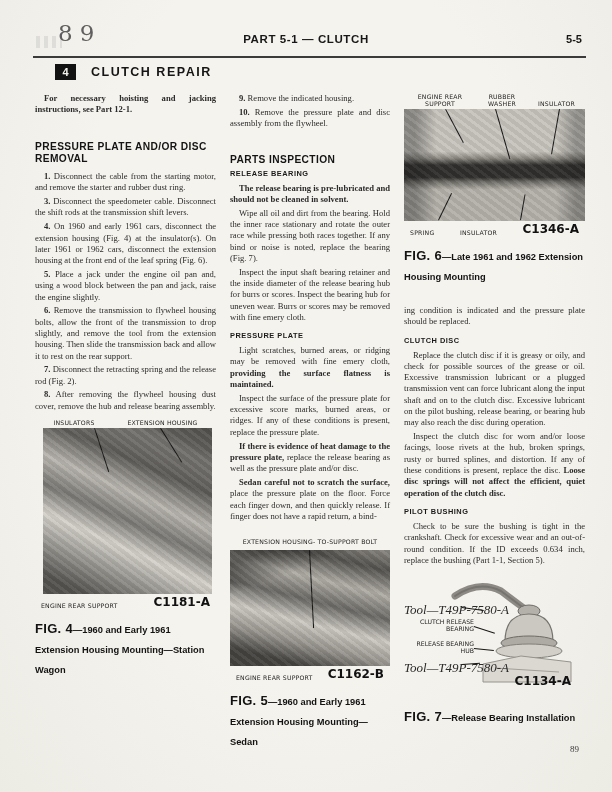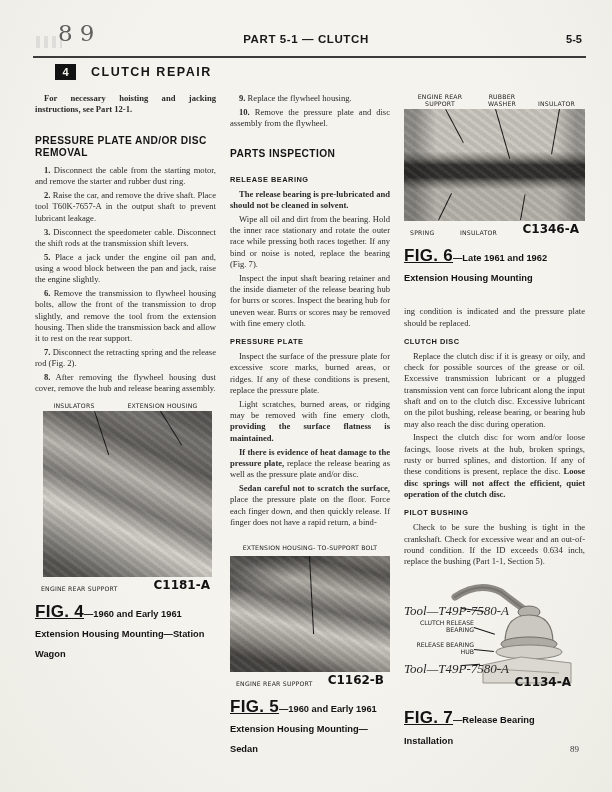--- a/index.html
+++ b/index.html
@@ -26,21 +26,21 @@
   
   .cols{position:absolute;left:35px;top:93px;right:27px;display:flex;}
   .col{width:181px;}
   .col.mid{width:160px;margin:0 14px;}
   .col.right{flex:1;}
   .p{font-size:8.6px;line-height:11.3px;text-align:justify;margin:0 0 2.5px;text-indent:9px;}
   .p.noind{text-indent:0;}
   .p.ballb{font-weight:bold;}
   .stepnum{font-weight:bold;}
   .h1{font-family:"Liberation Sans",sans-serif;font-weight:bold;font-size:10.2px;
-      line-height:1.2;letter-spacing:.4px;color:#141414;margin:19px 0 6px;}
+      line-height:1.2;letter-spacing:.4px;color:#141414;margin:25px 0 6px;}
   .h2{font-family:"Liberation Sans",sans-serif;font-weight:bold;font-size:7.4px;
       letter-spacing:.5px;color:#1a1a1a;margin:8px 0 5px;}
   
   .figlab{font-family:"DejaVu Sans",sans-serif;font-size:6.2px;letter-spacing:.2px;color:#1d1d1d;}
   .figid{font-family:"DejaVu Sans",sans-serif;font-weight:bold;font-size:12px;color:#111;}
   .photo{position:relative;overflow:hidden;}
   .photo::after{content:"";position:absolute;inset:0;
       background:repeating-linear-gradient(37deg,rgba(255,255,255,.05) 0 3px,rgba(0,0,0,.06) 3px 7px);}
   .photo.f4{height:166px;margin:2px 4px 0 8px;
       background:linear-gradient(205deg,rgba(20,20,20,.45) 0 10%,rgba(0,0,0,0) 30%),
@@ -49,21 +49,21 @@
       background:linear-gradient(160deg,rgba(15,15,15,.5) 0 8%,rgba(0,0,0,0) 26%),
       linear-gradient(14deg,#454340 0 12%,#97948e 26%,#cdcac3 40%,#6b6965 55%,#b1aea7 70%,#54524e 86%,#8e8b85 100%);}
   .photo.f6{height:112px;margin:2px 0 0;
       background:linear-gradient(90deg,rgba(30,30,30,.35) 0 6%,rgba(0,0,0,0) 18% 84%,rgba(30,30,30,.3) 95%),
       linear-gradient(180deg,#c7c4bd 0 38%,#8b8881 44%,#302f2d 50% 61%,#6f6d68 65%,#b4b1aa 72% 100%);}
   .ptr{position:absolute;height:1px;background:#161616;transform-origin:0 0;}
   .labrow{display:flex;justify-content:space-between;align-items:flex-end;padding:1px 6px;}
   .toprow{display:flex;justify-content:space-around;align-items:flex-end;text-align:center;padding:0 2px;}
   .caption{font-family:"Liberation Sans",sans-serif;font-weight:bold;color:#131313;
            margin:8px 0 0;line-height:1.25;}
-  .fig-lead{font-size:17px;letter-spacing:.3px;text-decoration:underline;}
+  .fig-lead{font-size:13px;letter-spacing:.3px;}
   .fig-rest{font-size:9.3px;}
   
   .f7wrap{position:relative;height:122px;margin-top:10px;}
   .f7lab{position:absolute;font-family:"DejaVu Sans",sans-serif;font-size:6.2px;color:#1d1d1d;text-align:right;}
   .f7tool{position:absolute;font-family:"Liberation Serif",serif;font-style:italic;font-size:13px;color:#2a2a2a;}
   .f7svg{position:absolute;right:8px;top:0;}
   .f7id{position:absolute;right:14px;top:98px;}
   .footer-num{position:absolute;right:33px;top:744px;font-size:9px;color:#3c3c3c;}
 </style>
 </head>
@@ -82,22 +82,22 @@
     <div class="sec-title">CLUTCH REPAIR</div>
   </div>
 
   <div class="cols">
 
     <div class="col">
       <p class="p ballb">For necessary hoisting and jacking instructions, see Part 12-1.</p>
       <div class="h1">PRESSURE PLATE AND/OR DISC REMOVAL</div>
 
       <p class="p"><b class="stepnum">1.</b> <span>Disconnect the cable from the starting motor, and remove the starter and rubber dust ring.</span></p>
-      <p class="p"><b class="stepnum">2.</b> <span>Raise the car, and remove the drive shaft. Place tool T60K-7657-A in the output shaft to prevent lubricant leakage.</span></p>
       <p class="p"><b class="stepnum">3.</b> <span>Disconnect the speedometer cable. Disconnect the shift rods at the transmission shift levers.</span></p>
+      <p class="p"><b class="stepnum">4.</b> <span>On 1960 and early 1961 cars, disconnect the extension housing (Fig. 4) at the insulator(s). On later 1961 or 1962 cars, disconnect the extension housing at the front end of the leaf spring (Fig. 6).</span></p>
       <p class="p"><b class="stepnum">5.</b> <span>Place a jack under the engine oil pan and, using a wood block between the pan and jack, raise the engine slightly.</span></p>
       <p class="p"><b class="stepnum">6.</b> <span>Remove the transmission to flywheel housing bolts, allow the front of the transmission to drop slightly, and remove the tool from the extension housing. Then slide the transmission back and allow it to rest on the rear support.</span></p>
       <p class="p"><b class="stepnum">7.</b> <span>Disconnect the retracting spring and the release rod (Fig. 2).</span></p>
       <p class="p"><b class="stepnum">8.</b> <span>After removing the flywheel housing dust cover, remove the hub and release bearing assembly.</span></p>
 
       <div style="margin-top:7px;">
         <div class="toprow">
           <span class="figlab">INSULATORS</span>
           <span class="figlab">EXTENSION HOUSING</span>
         </div>
@@ -107,33 +107,33 @@
         </div>
         <div class="labrow">
           <span class="figlab">ENGINE REAR SUPPORT</span>
           <span class="figid">C1181-A</span>
         </div>
         <p class="caption"><span class="fig-lead">FIG. 4</span><span class="fig-rest">—1960 and Early 1961 Extension Housing Mounting—Station Wagon</span></p>
       </div>
     </div>
 
     <div class="col mid">
-      <p class="p"><b class="stepnum">9.</b> <span>Replace the flywheel housing.</span></p>
+      <p class="p"><b class="stepnum">9.</b> <span>Remove the indicated housing.</span></p>
       <p class="p"><b class="stepnum">10.</b> <span>Remove the pressure plate and disc assembly from the flywheel.</span></p>
 
       <div class="h1" style="margin-bottom:2px;">PARTS INSPECTION</div>
-      <div class="h2" style="margin-top:14px;">RELEASE BEARING</div>
+      <div class="h2" style="margin-top:2px;">RELEASE BEARING</div>
 
       <p class="p ballb">The release bearing is pre-lubricated and should not be cleaned in solvent.</p>
       <p class="p">Wipe all oil and dirt from the bearing. Hold the inner race stationary and rotate the outer race while pressing both races together. If any bind or noise is noted, replace the bearing (Fig. 7).</p>
       <p class="p">Inspect the input shaft bearing retainer and the inside diameter of the release bearing hub for burrs or scores. Inspect the bearing hub for uneven wear. Burrs or scores may be removed with fine emery cloth.</p>
 
       <div class="h2">PRESSURE PLATE</div>
+      <p class="p"><span>Light scratches, burned areas, or ridging may be removed with fine emery cloth, </span><b>providing the surface flatness is maintained.</b></p>
       <p class="p">Inspect the surface of the pressure plate for excessive score marks, burned areas, or ridges. If any of these conditions is present, replace the pressure plate.</p>
-      <p class="p"><span>Light scratches, burned areas, or ridging may be removed with fine emery cloth, </span><b>providing the surface flatness is maintained.</b></p>
       <p class="p"><b>If there is evidence of heat damage to the pressure plate,</b><span> replace the release bearing as well as the pressure plate and/or disc.</span></p>
       <p class="p"><b>Sedan careful not to scratch the surface,</b><span> place the pressure plate on the floor. Force each finger down, and then quickly release. If finger does not have a rapid return, a bind-</span></p>
 
       <div style="margin-top:8px;">
         <div style="text-align:center;">
           <span class="figlab">EXTENSION HOUSING- TO-SUPPORT BOLT</span>
         </div>
         <div class="photo f5">
           <span class="ptr" style="left:80px;top:0;width:78px;transform:rotate(87deg);"></span>
         </div>

